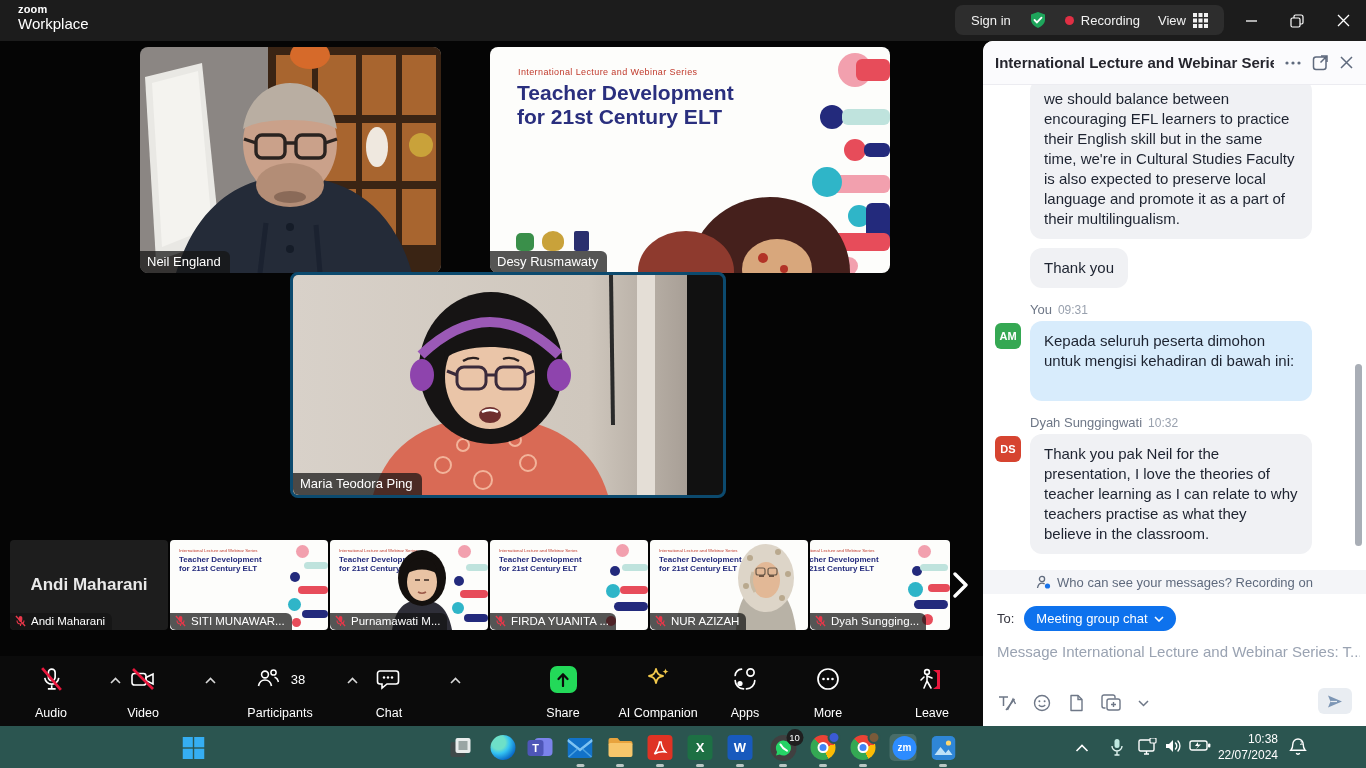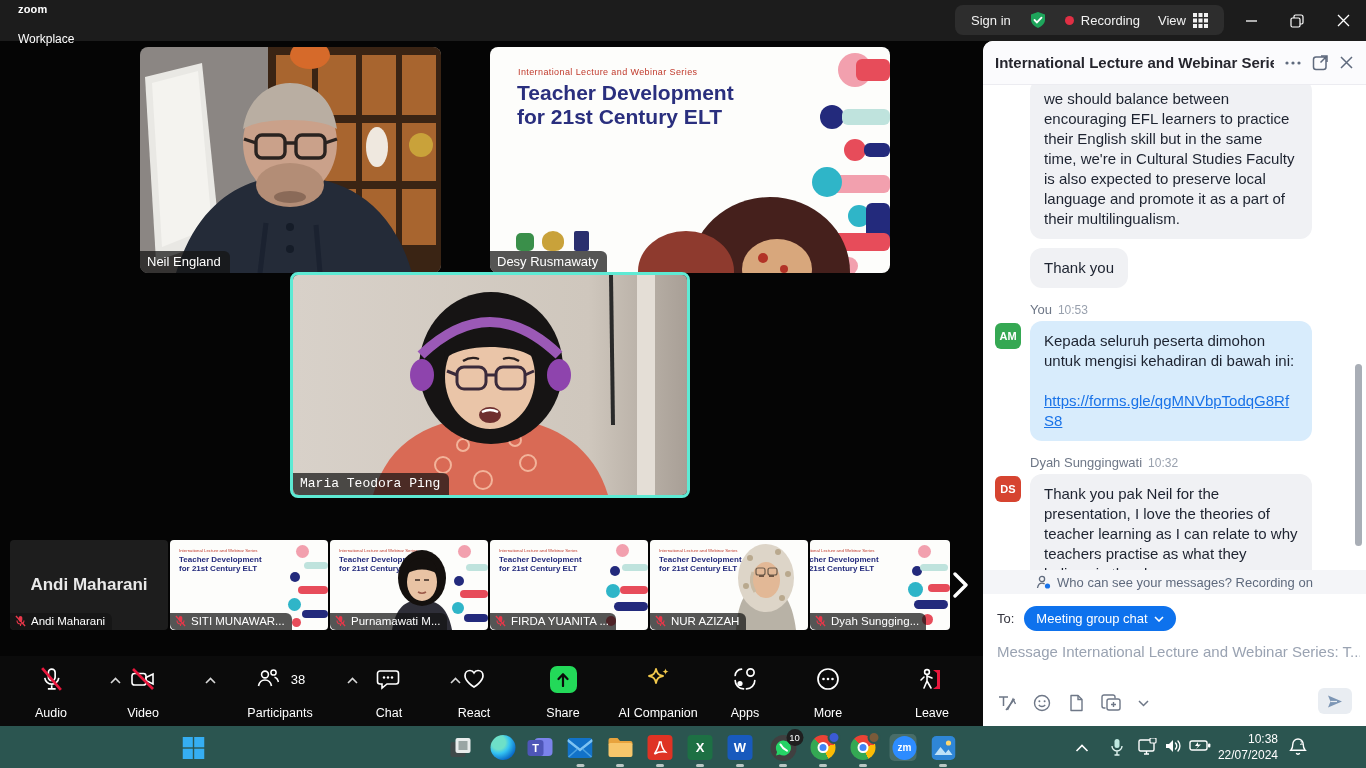--- a/index.html
+++ b/index.html
@@ -4,21 +4,21 @@
 <style>
   * { margin:0; padding:0; box-sizing:border-box; }
   html,body { width:1366px; height:768px; overflow:hidden; background:#000; }
   body { font-family:"Liberation Sans", sans-serif; }
   .app { position:relative; width:1366px; height:768px; background:#050505; overflow:hidden; }
 
   
   .titlebar { position:absolute; left:0; top:0; width:1366px; height:41px; background:#1c1c1c; z-index:50; }
   .zlogo { position:absolute; left:18px; top:4px; color:#fff; line-height:1; }
   .zlogo .l1 { font-size:11px; font-weight:bold; letter-spacing:.2px; }
-  .zlogo .l2 { font-size:12px; margin-top:18px; }
+  .zlogo .l2 { font-size:15px; margin-top:1px; }
   .tb-pill { position:absolute; right:142px; top:5px; height:30px; background:#2d2d2d; border-radius:8px; display:flex; align-items:center; gap:18px; padding:0 16px; }
   .tb-pill .itm { display:flex; align-items:center; gap:7px; color:#f2f2f2; font-size:13px; }
   .dot-rec { width:9px; height:9px; border-radius:50%; background:#e02f44; }
   .winctl { position:absolute; top:0; height:41px; width:46px; display:flex; align-items:center; justify-content:center; }
   .winctl svg { display:block; }
 
   
   .tile { position:absolute; background:#111; border-radius:8px; overflow:hidden; }
   .nametag { position:absolute; left:0; bottom:0; background:rgba(20,20,20,.72); color:#fff; font-size:13px; padding:3px 9px 4px 7px; border-radius:0 6px 0 6px; display:flex; align-items:center; gap:5px; white-space:nowrap; }
   .nametag.small { font-size:11.5px; padding:2px 7px 3px 5px; max-width:152px; overflow:hidden; }
@@ -213,21 +213,21 @@
         <div style="position:absolute; left:252px; top:192px; width:70px; height:60px; background:#d8a77c; border-radius:50%;"></div>
         <div style="position:absolute; left:268px; top:206px; width:10px; height:10px; background:#b23327; border-radius:50%;"></div>
         <div style="position:absolute; left:290px; top:218px; width:8px; height:8px; background:#b23327; border-radius:50%;"></div>
       </div>
     </div>
     <div class="nametag">
         <span>Desy Rusmawaty</span>
       </div>
   </div>
 
-  <div class="tile" style="left:290px; top:272px; width:400px; height:226px; border:3px solid #5eead4;font-family:Liberation Mono, monospace;">
+  <div class="tile" style="left:290px; top:272px; width:436px; height:226px; border:3px solid #0c4a6e;">
     <svg width="394" height="220" viewBox="0 0 394 220">
       <defs>
           <linearGradient id="mbg" x1="0" y1="0" x2="1" y2="0">
             <stop offset="0" stop-color="#d8d1c9"></stop>
             <stop offset=".75" stop-color="#cfc7bd"></stop>
             <stop offset="1" stop-color="#a89f96"></stop>
           </linearGradient>
         </defs>
       <rect width="394" height="220" fill="url(#mbg)"></rect>
       <rect x="344" y="0" width="18" height="220" fill="#e4ded6"></rect>
@@ -465,28 +465,20 @@
               <circle cx="12" cy="11.5" r="1.2"></circle>
               <circle cx="16" cy="11.5" r="1.2"></circle>
             </g>
           </svg>
         <span class="chev" style="left:74px; top:6px;"><svg width="11" height="7" viewBox="0 0 11 7">
               <path d="M1 6l4.5-4.5L10 6" stroke="#d8d8d8" stroke-width="1.6" fill="none"></path>
             </svg></span>
       </div>
       <div class="lbl">Chat</div>
     </div>
-    <div class="tool" style="left:474px;">
-      <div class="ic">
-          <svg width="26" height="26" viewBox="0 0 26 26">
-            <path d="M13 21S4 15.5 4 9.8C4 6.6 6.4 4.5 9 4.5c1.8 0 3.2.9 4 2.3.8-1.4 2.2-2.3 4-2.3 2.6 0 5 2.1 5 5.3C22 15.5 13 21 13 21z" fill="none" stroke="#fff" stroke-width="1.7"></path>
-          </svg>
-        </div>
-      <div class="lbl">React</div>
-    </div>
     <div class="tool" style="left:563px;">
       <div class="ic">
           <div style="width:27px; height:27px; background:#23d959; border-radius:7px; display:flex; align-items:center; justify-content:center;">
             <svg width="14" height="15" viewBox="0 0 14 15">
               <path d="M7 14V3M2.5 7L7 2.2 11.5 7" stroke="#0b0b0b" stroke-width="2.2" fill="none" stroke-linecap="round" stroke-linejoin="round"></path>
             </svg>
           </div>
         </div>
       <div class="lbl">Share</div>
     </div>
@@ -555,30 +547,29 @@
 
     <div class="chat-msgs">
       <div class="bubble" style="margin-top:-6px;">
         <span>we should balance between encouraging EFL learners to practice their English skill but in the same time, we're in Cultural Studies Faculty is also expected to preserve local language and promote it as a part of their multilingualism.</span>
       </div>
       <div class="bubble" style="margin-top:9px;">
         <span>Thank you</span>
       </div>
 
       <div class="sender-row">
-        <span>You</span><span class="tm">10:53</span>
+        <span>You</span><span class="tm">09:31</span>
       </div>
       <div class="msg-wrap">
         <div class="avatar" style="background:#35a853;">
             <span>AM</span>
           </div>
         <div class="bubble blue">
           <span>Kepada seluruh peserta dimohon untuk mengisi kehadiran di bawah ini:</span>
           <span style="display:block; height:20px;"></span>
-          <a class="chat-link">https://forms.gle/qgMNVbpTodqG8RfS8</a>
         </div>
       </div>
 
       <div class="sender-row">
         <span>Dyah Sunggingwati</span><span class="tm">10:32</span>
       </div>
       <div class="msg-wrap">
         <div class="avatar" style="background:#d64430;">
             <span>DS</span>
           </div>

